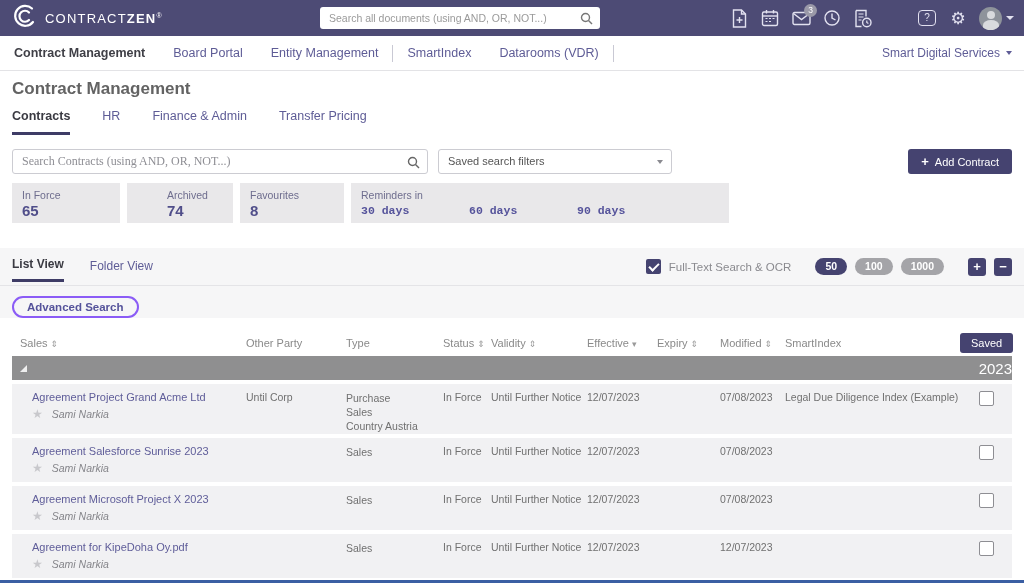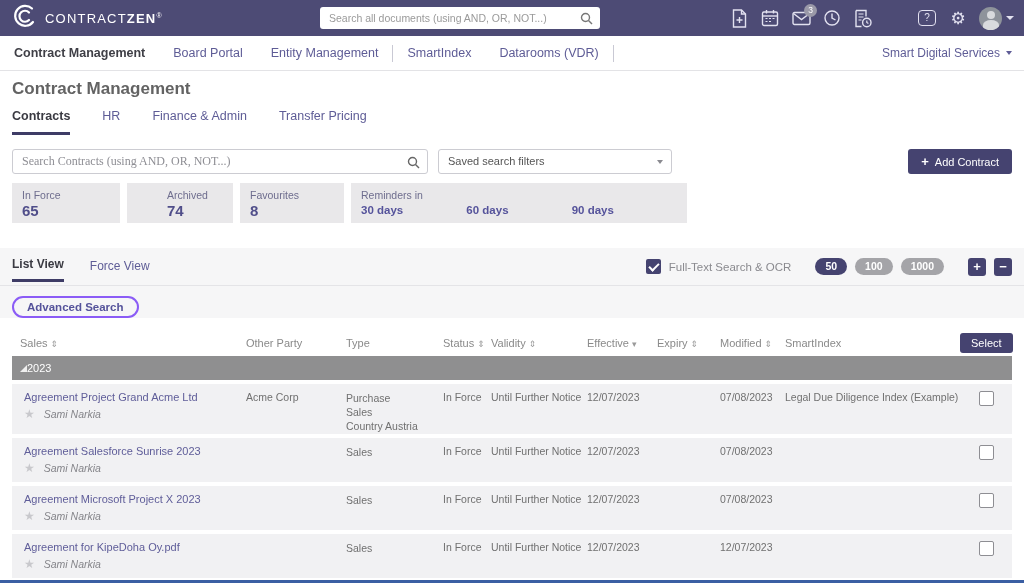--- a/index.html
+++ b/index.html
@@ -75,23 +75,23 @@
     height: 25px; padding: 0 13px; font-size: 11px; display: flex; align-items: center; gap: 6px;
     cursor: pointer; font-family: "Liberation Sans", sans-serif; }
   .add-btn .plus { font-size: 13px; font-weight: bold; }
 
   
   .stats { display: flex; gap: 7px; margin: 9px 12px 0; height: 40px; }
   .stat-card { background: #e9e8ea; padding: 6px 10px 0; cursor: pointer; }
   .stat-card .lbl { font-size: 10.5px; color: #6e6d8e; }
   .stat-card .val { font-size: 15px; font-weight: bold; color: #504e8a; margin-top: 1px; }
   .card-1 { width: 108px; } .card-2 { width: 106px; padding-left: 40px; } .card-3 { width: 104px; }
-  .card-rem { width: 336px; }
+  .card-rem { width: 378px; }
   .rem-opts { display: flex; margin-top: 3px; }
-  .rem-opt { width: 108px; font-size: 11.5px; font-weight: bold; color: #55539b; cursor: pointer; }
+  .rem-opt { width: 108px; font-size: 11.5px; font-weight: bold; color: #55539b; cursor: pointer; font-family: Liberation Mono, monospace; }
 
   
   .panel { position: absolute; left: 0; right: 0; top: 248px; bottom: 0; background: #f6f6f7; }
   .controls-row { display: flex; align-items: center; height: 37px; padding: 6px 12px 0; }
   .vtab { font-size: 12px; color: #5e5c96; margin-right: 26px; padding-bottom: 8px; cursor: pointer; }
   .vtab.active { color: #3a3a42; font-weight: bold; border-bottom: 3px solid #3e3c66; }
   .controls-right { margin-left: auto; display: flex; align-items: center; gap: 8px; padding-bottom: 6px; }
   .cz-check { width: 15px; height: 15px; background: #454370; border-radius: 2px; position: relative; cursor: pointer; }
   .cz-check::after { content: ""; position: absolute; left: 5px; top: 2px; width: 4px; height: 8px;
     border: solid #fff; border-width: 0 2px 2px 0; transform: rotate(45deg); }
@@ -114,26 +114,26 @@
   .table-area { background: #fff; position: absolute; left: 0; right: 0; top: 70px; bottom: 0; padding: 0 12px; }
   .tgrid { display: grid; grid-template-columns: 234px 100px 97px 48px 96px 70px 63px 65px 175px 1fr; }
   .thead-row { height: 26px; align-items: center; color: #8a8a8a; font-size: 11px; margin-top: 12px; }
   .th { white-space: nowrap; cursor: pointer; }
   .th:first-child { padding-left: 8px; }
   .arrow { font-size: 9px; color: #9a9a9a; margin-left: 3px; }
   .select-th { display: flex; justify-content: flex-end; padding-right: 10px; }
   .select-btn { background: #454370; color: #fff; border: none; border-radius: 3px;
     height: 20px; padding: 0 11px; font-size: 11px; cursor: pointer;
     font-family: "Liberation Sans", sans-serif; }
-  .group-row { height: 24px; background: #8f8f90; color: #fff; font-size: 11px;
-    display: flex; align-items: center; padding-left: 8px; gap: 0; cursor: pointer; }
+  .group-row { height: 24px; background: #8f8f90; color: #fff; font-size: 15px;
+    display: flex; align-items: center; padding-left: 8px; gap: 16px; cursor: pointer; justify-content: space-between; }
   .group-tri { width: 0; height: 0; border-left: 7px solid transparent; border-bottom: 7px solid #efefef; }
   .trow { background: #f1f1f3; margin-top: 4px; font-size: 10.5px; color: #707070; }
   .trow .cell { padding-top: 7px; white-space: nowrap; }
-  .title-cell { padding-left: 12px; }
+  .title-cell { padding-left: 20px; }
   .doc-link { color: #5f5d99; text-decoration: none; font-size: 11px; cursor: pointer; display: inline-block; }
   .owner-line { margin-top: 5px; display: flex; align-items: center; padding-bottom: 8px; }
   .star { color: #c8c8cc; font-size: 12px; cursor: pointer; line-height: 1; }
   .owner { font-style: italic; color: #85858a; font-size: 10.5px; margin-left: 9px; }
   .type-cell div { line-height: 14px; }
   .type-cell div:empty { display: none; }
   .italic { }
   .select-cell { display: flex; justify-content: flex-end; padding-right: 18px; }
   .row-check { width: 15px; height: 15px; border: 1.5px solid #8e8e93; border-radius: 2px;
     background: #fff; cursor: pointer; }
@@ -285,21 +285,21 @@
         <span class="rem-opt">60 days</span>
         <span class="rem-opt">90 days</span>
       </div>
     </div>
   </div>
 
   <section class="panel">
 
     <div class="controls-row">
       <span class="vtab active">List View</span>
-      <span class="vtab">Force View</span>
+      <span class="vtab">Folder View</span>
       <span class="controls-right">
         <span class="cz-check"></span>
         <span class="ft-label">Full-Text Search &amp; OCR</span>
         <button class="pill active">50</button>
         <button class="pill">100</button>
         <button class="pill">1000</button>
         <span class="sq-gap"></span>
         <button class="sq-btn">+</button>
         <button class="sq-btn">−</button>
       </span>
@@ -315,38 +315,38 @@
         <span class="th"><span>Sales</span><span class="arrow">⇕</span></span>
         <span class="th"><span>Other Party</span><span class="arrow"></span></span>
         <span class="th"><span>Type</span><span class="arrow"></span></span>
         <span class="th"><span>Status</span><span class="arrow">⇕</span></span>
         <span class="th"><span>Validity</span><span class="arrow">⇕</span></span>
         <span class="th"><span>Effective</span><span class="arrow">▾</span></span>
         <span class="th"><span>Expiry</span><span class="arrow">⇕</span></span>
         <span class="th"><span>Modified</span><span class="arrow">⇕</span></span>
         <span class="th"><span>SmartIndex</span></span>
         <span class="select-th">
-            <button class="select-btn">Select</button>
+            <button class="select-btn">Saved</button>
           </span>
       </div>
 
       <div class="group-row">
         <span class="group-tri"></span>
         <span>2023</span>
       </div>
 
       <div class="tgrid trow row-tall">
         <div class="cell title-cell">
           <a class="doc-link">Agreement Project Grand Acme Ltd</a>
           <div class="owner-line">
             <span class="star">★</span>
             <span class="owner">Sami Narkia</span>
           </div>
         </div>
-        <div class="cell">Acme Corp</div>
+        <div class="cell">Until Corp</div>
         <div class="cell type-cell">
           <div>Purchase</div>
           <div>Sales</div>
           <div class="italic">Country Austria</div>
         </div>
         <div class="cell">In Force</div>
         <div class="cell">Until Further Notice</div>
         <div class="cell">12/07/2023</div>
         <div class="cell"></div>
         <div class="cell">07/08/2023</div>

